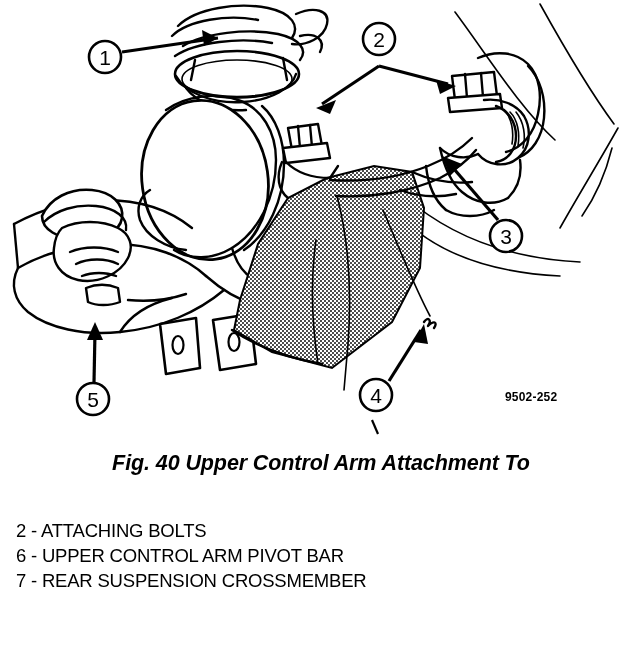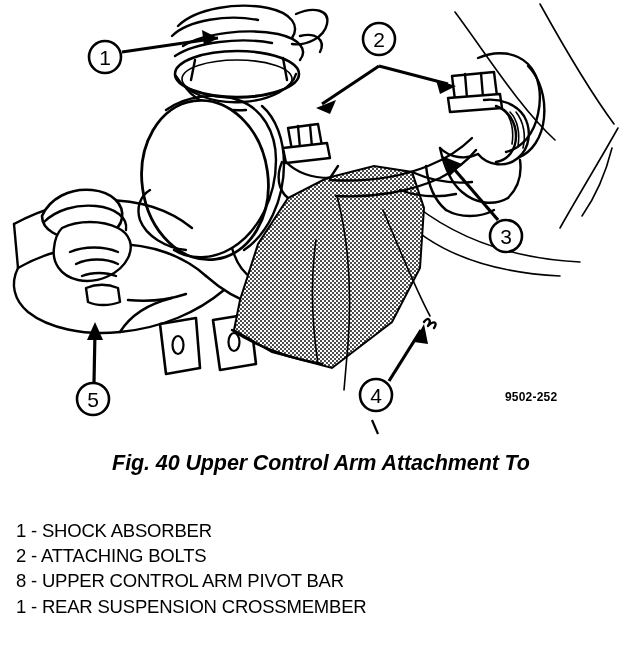--- a/index.html
+++ b/index.html
@@ -294,17 +294,16 @@
   </svg>
 
   <div class="part-code">9502-252</div>
 </div>
 
 <div id="caption">
   <span class="cap-line">Fig. 40 Upper Control Arm Attachment To</span>
 </div>
 
 <div id="legend">
-  <div class="legend-item">1 - SHOCK ABSORBER</div>
   <div class="legend-item">2 - ATTACHING BOLTS</div>
-  <div class="legend-item">8 - UPPER CONTROL ARM PIVOT BAR</div>
-  <div class="legend-item">1 - REAR SUSPENSION CROSSMEMBER</div>
+  <div class="legend-item">6 - UPPER CONTROL ARM PIVOT BAR</div>
+  <div class="legend-item">7 - REAR SUSPENSION CROSSMEMBER</div>
 </div>
 
 </body></html>

